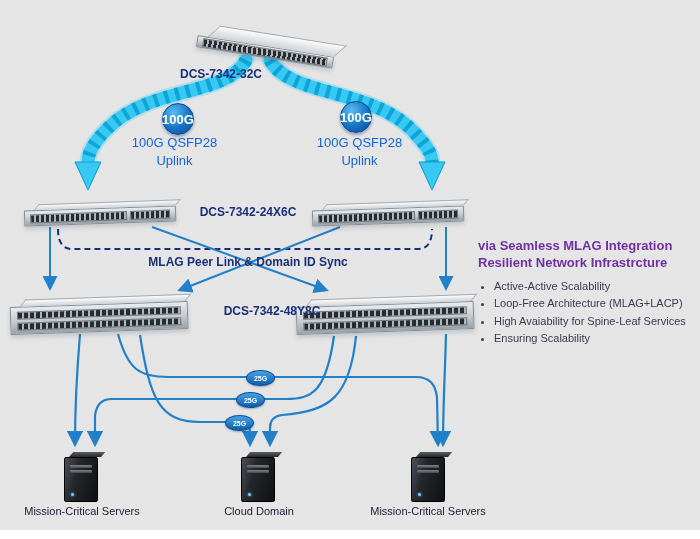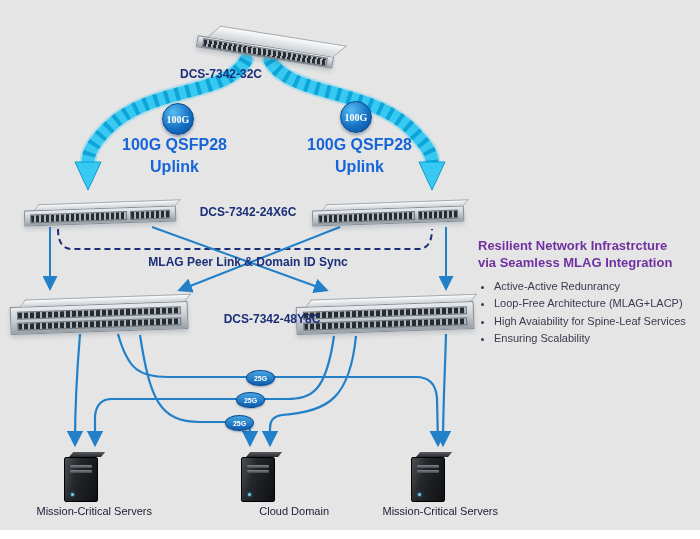--- a/index.html
+++ b/index.html
@@ -30,34 +30,34 @@
   .srv-body{width:34px;height:45px;box-sizing:border-box;border:1px solid #000;border-radius:2px;
             background:linear-gradient(105deg,#4c5056 0%,#24272b 35%,#0f1113 100%);
             position:relative;padding-top:5px;}
   .srv-bay{height:3px;margin:2px 5px;background:linear-gradient(#818589,#45484c);border-radius:1px;}
   .srv-led{width:3px;height:3px;border-radius:50%;background:#6fd0ff;position:absolute;
            left:6px;bottom:5px;box-shadow:0 0 3px #6fd0ff;}
 
   
   .badge100{position:absolute;z-index:3;width:30px;height:30px;border-radius:50%;
             background:radial-gradient(circle at 35% 28%,#56bdf1 0%,#1672c4 55%,#0a4a97 100%);
-            border:1px solid #0a4a92;color:#fff;font-size:10px;font-weight:bold;
+            border:1px solid #0a4a92;color:#fff;font-size:13px;font-weight:bold;
             display:flex;align-items:center;justify-content:center;
-            box-shadow:0 2px 3px rgba(0,40,90,.35);font-family:Liberation Serif, serif;}
+            box-shadow:0 2px 3px rgba(0,40,90,.35);}
   .badge25{position:absolute;z-index:3;width:27px;height:14px;border-radius:50%;
            background:linear-gradient(180deg,#46a5e2 0%,#0d5dad 100%);
            border:1px solid #0a4a92;color:#fff;font-size:7px;font-weight:bold;
            display:flex;align-items:center;justify-content:center;
            box-shadow:0 1px 2px rgba(0,40,90,.35);}
 
   
   .txt{position:absolute;z-index:3;}
   .navy{color:#1b2e78;font-weight:bold;font-size:12px;text-align:center;}
-  .uplink{color:#1565d8;font-weight:bold;font-size:16px;text-align:center;line-height:1.35;}
-  .srvlbl{color:#20203a;font-size:11px;text-align:right;}
+  .uplink{color:#1565d8;font-weight:normal;font-size:13px;text-align:center;line-height:1.35;}
+  .srvlbl{color:#20203a;font-size:11px;text-align:center;}
   .panel-title{color:#7030a0;font-weight:bold;font-size:13px;line-height:1.3;}
   .panel ul{margin:6px 0 0 0;padding-left:16px;}
   .panel li{color:#3a3a50;font-size:11px;line-height:1.58;}
 </style>
 </head>
 <body>
 
 <div class="canvas">
 
   <svg class="layer-svg" width="700" height="539" viewBox="0 0 700 539">
@@ -144,31 +144,31 @@
       <div class="prow"></div>
     </div>
   </div>
   <div class="sw swlow" style="left:296px;top:297px;width:178px;transform:rotate(-2deg);">
     <div class="swtop" style="height:7px;width:166px;"></div>
     <div class="swfront" style="height:28px;">
       <div class="prow"></div>
       <div class="prow"></div>
     </div>
   </div>
-  <div class="txt navy" style="left:198px;top:312px;width:148px;">DCS-7342-48Y8C</div>
+  <div class="txt navy" style="left:198px;top:304px;width:148px;">DCS-7342-48Y8C</div>
 
   <div class="badge25" style="left:246px;top:370px;">25G</div>
   <div class="badge25" style="left:236px;top:392px;">25G</div>
   <div class="badge25" style="left:225px;top:415px;">25G</div>
 
   <div class="txt panel" style="left:478px;top:238px;width:218px;">
+    <div class="panel-title">via Seamless MLAG Integration</div>
     <div class="panel-title">Resilient Network Infrastrcture</div>
-    <div class="panel-title">via Seamless MLAG Integration</div>
     <ul>
-      <li>Active-Active Redunrancy</li>
+      <li>Active-Active Scalability</li>
       <li>Loop-Free Architecture (MLAG+LACP)</li>
       <li>High Avaiability for Spine-Leaf Services</li>
       <li>Ensuring Scalability</li>
     </ul>
   </div>
 
   <div class="server" style="left:64px;top:452px;">
     <div class="srv-topface"></div>
     <div class="srv-body">
       <div class="srv-bay"></div>

